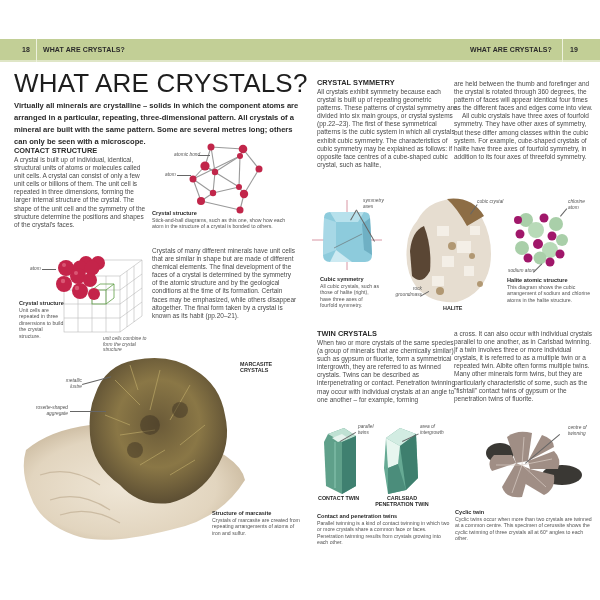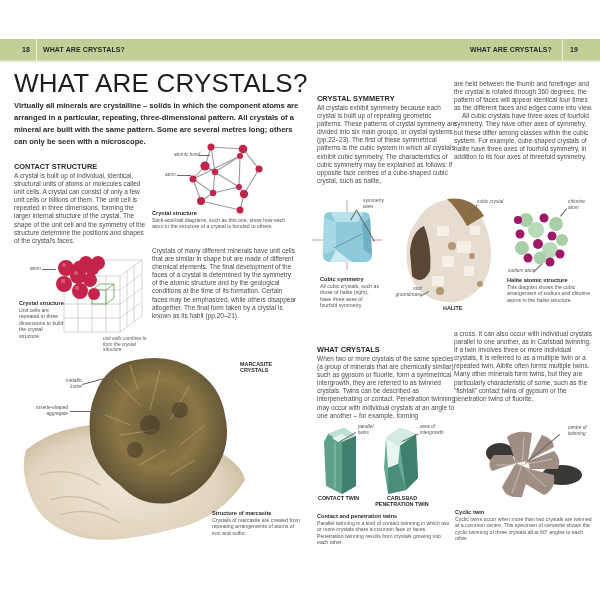--- a/index.html
+++ b/index.html
@@ -9,21 +9,21 @@
 
   
   .band { position: absolute; left: 0; top: 39px; width: 600px; height: 23px; background: #c2cf96; border-bottom: 2px solid #dfe6c6; }
   .band .pn { position: absolute; top: 7px; font-size: 7px; font-weight: bold; color: #2b2b2b; }
   .band .ttl { position: absolute; top: 7px; font-size: 7px; font-weight: bold; color: #2b2b2b; letter-spacing: 0.1px; }
   .band .divider { position: absolute; top: 0; width: 1px; height: 23px; background: #eef2de; }
 
   .page-title { position: absolute; left: 14px; top: 68px; font-size: 26px; font-weight: normal; color: #1e1e1e; letter-spacing: 0.2px; font-family: "Liberation Sans", sans-serif; }
   .intro { position: absolute; left: 14px; top: 100px; width: 290px; font-size: 7.6px; line-height: 12px; font-weight: bold; color: #2a2a2a; }
 
-  .h2 { font-size: 7.4px; font-weight: bold; color: #2a2a2a; margin-bottom: 1px; margin-top: 16px; }
+  .h2 { font-size: 7.4px; font-weight: bold; color: #2a2a2a; margin-bottom: 1px; }
   .body { font-size: 6.5px; line-height: 8.1px; color: #4a4a4a; }
   .cap-title { font-size: 5.6px; font-weight: bold; color: #2a2a2a; line-height: 7px; }
   .cap { font-size: 5.2px; line-height: 6.4px; color: #555; }
   .lbl { font-size: 4.8px; font-style: italic; color: #555; line-height: 5.6px; position: absolute; }
   .lbl-b { font-size: 5.4px; font-weight: bold; color: #2a2a2a; line-height: 6.4px; position: absolute; }
   .line { position: absolute; height: 0.7px; background: #666; transform-origin: 0 0; }
   svg { position: absolute; overflow: visible; }
 </style>
 </head>
 <body>
@@ -271,21 +271,21 @@
 <div class="line" style="left:560px; top:216px; width:10px; transform:rotate(-50deg);"></div>
 <span class="lbl" style="left:508px; top:268px;">sodium atom</span>
 <div class="line" style="left:533px; top:272px; width:12px; transform:rotate(-45deg);"></div>
 
 <div class="abs" style="left:507px; top:277px; width:85px;">
   <div class="cap-title">Halite atomic structure</div>
   <div class="cap">This diagram shows the cubic arrangement of sodium and chlorine atoms in the halite structure.</div>
 </div>
 
 <div class="abs" style="left:317px; top:329px; width:140px;">
-  <div class="h2">WHAT CRYSTALS</div>
+  <div class="h2">TWIN CRYSTALS</div>
   <div class="body">When two or more crystals of the same species (a group of minerals that are chemically similar), such as gypsum or fluorite, form a symmetrical intergrowth, they are referred to as twinned crystals. Twins can be described as interpenetrating or contact. Penetration twinning may occur with individual crystals at an angle to one another – for example, forming</div>
 </div>
 <div class="abs body" style="left:454px; top:330px; width:142px;">a cross. It can also occur with individual crystals parallel to one another, as in Carlsbad twinning. If a twin involves three or more individual crystals, it is referred to as a multiple twin or a repeated twin. Albite often forms multiple twins. Many other minerals form twins, but they are particularly characteristic of some, such as the "fishtail" contact twins of gypsum or the penetration twins of fluorite.</div>
 
 <svg style="left:320px; top:428px;" width="40" height="66" viewBox="0 0 40 66">
   <path d="M8 6 L24 0 L36 8 L36 58 L22 66 L6 58 L4 14 Z" fill="#5fa08a"></path>
   <path d="M8 6 L24 0 L36 8 L22 14 Z" fill="#bfe1d3"></path>
   <path d="M22 14 L36 8 L36 58 L22 66 Z" fill="#3f8070"></path>
   <path d="M12 10 L22 6 L28 10 L18 14 Z" fill="#e6f4ee"></path>
   <line x1="15" y1="14" x2="15" y2="60" stroke="#8cc7b2" stroke-width="1"></line>

